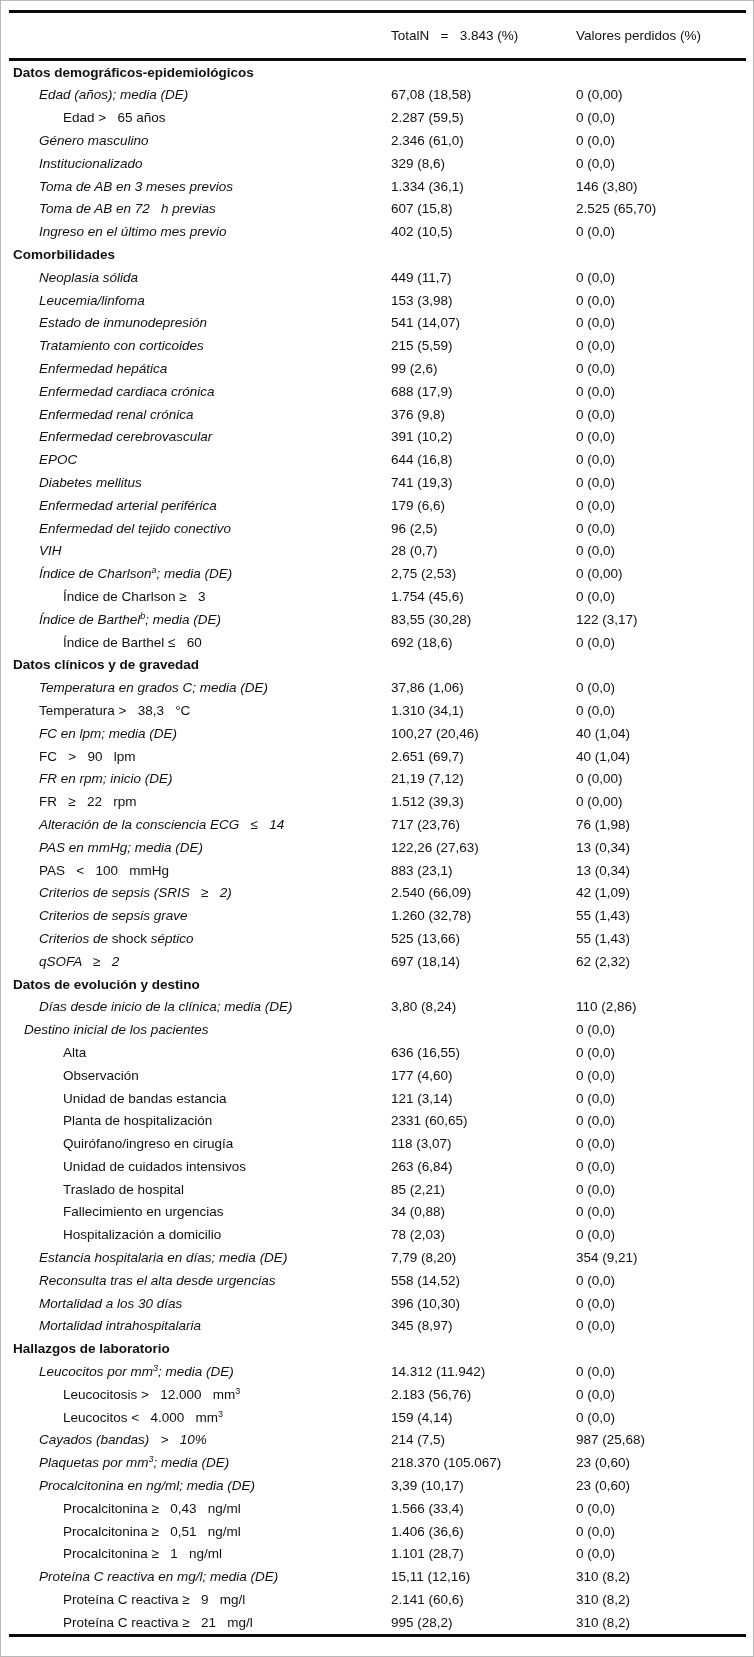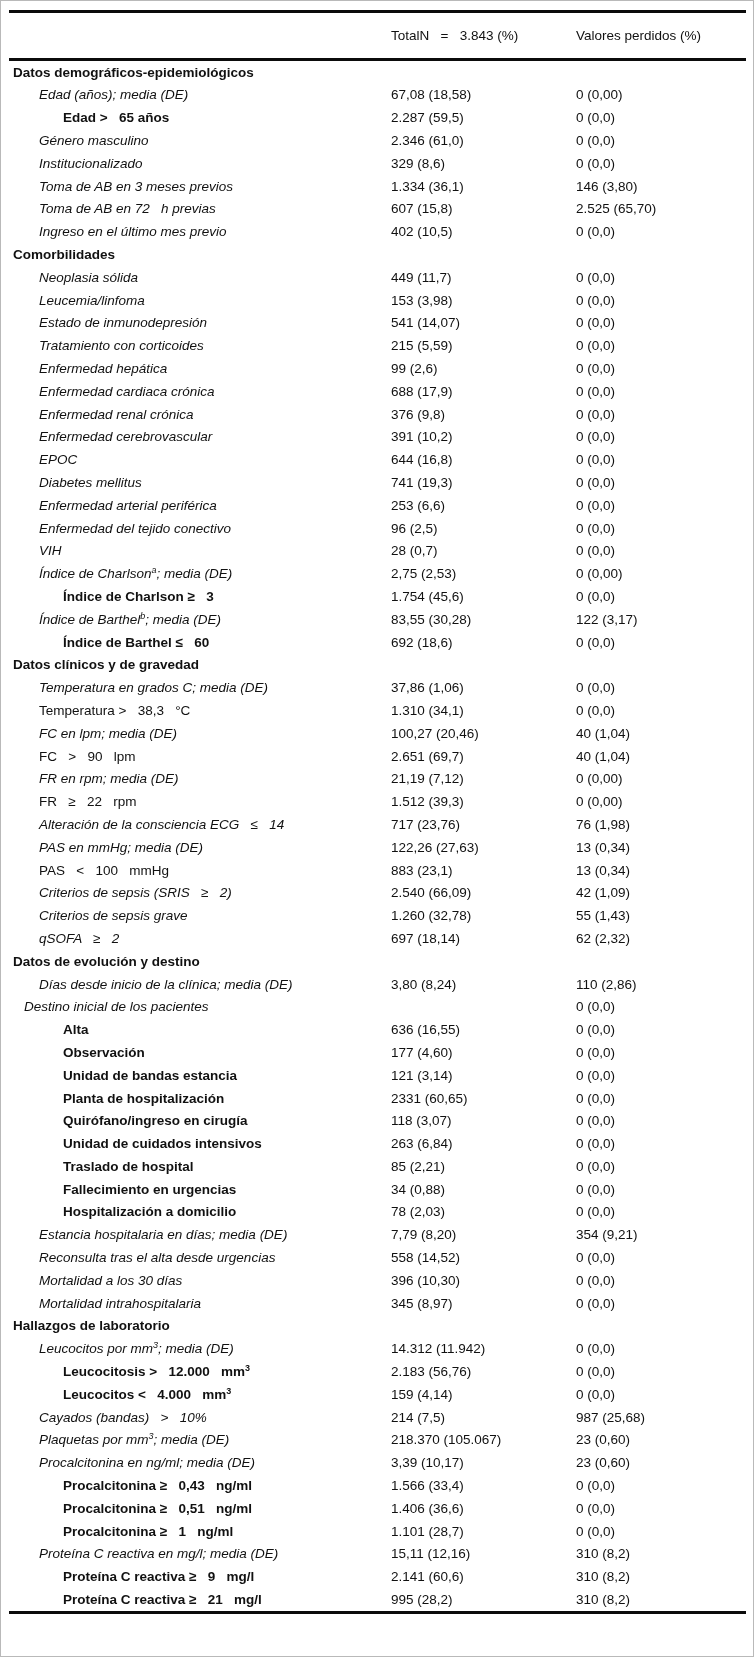--- a/index.html
+++ b/index.html
@@ -38,21 +38,21 @@
     font-size:13.5px;
     line-height:1;
     white-space:pre;
     padding:0;
     overflow:hidden;
   }
   td.lbl{padding-left:30px;}
   tr.lvl-section td.lbl{padding-left:4px;font-weight:bold;margin-left:14px;}
   tr.lvl-group td.lbl{padding-left:15px;}
   tr.lvl-var td.lbl{padding-left:30px;}
-  tr.lvl-sub td.lbl{padding-left:54px;font-weight:bold;}
+  tr.lvl-sub td.lbl{padding-left:54px;}
   tr.it td.lbl{font-style:italic;}
   td.lbl .rm{font-style:normal;}
   td.lbl sup{font-size:9px;line-height:0;}
 </style>
 </head>
 <body>
 
 <div class="page">
   <div class="tablewrap">
     <table class="stat">
@@ -159,21 +159,21 @@
             <td>644 (16,8)</td>
             <td>0 (0,0)</td>
           </tr>
           <tr class="lvl-var it">
             <td class="lbl">Diabetes mellitus</td>
             <td>741 (19,3)</td>
             <td>0 (0,0)</td>
           </tr>
           <tr class="lvl-var it">
             <td class="lbl">Enfermedad arterial periférica</td>
-            <td>253 (6,6)</td>
+            <td>179 (6,6)</td>
             <td>0 (0,0)</td>
           </tr>
           <tr class="lvl-var it">
             <td class="lbl">Enfermedad del tejido conectivo</td>
             <td>96 (2,5)</td>
             <td>0 (0,0)</td>
           </tr>
           <tr class="lvl-var it">
             <td class="lbl">VIH</td>
             <td>28 (0,7)</td>
@@ -218,21 +218,21 @@
             <td class="lbl">FC en lpm; media (DE)</td>
             <td>100,27 (20,46)</td>
             <td>40 (1,04)</td>
           </tr>
           <tr class="lvl-var">
             <td class="lbl">FC   &gt;   90   lpm</td>
             <td>2.651 (69,7)</td>
             <td>40 (1,04)</td>
           </tr>
           <tr class="lvl-var it">
-            <td class="lbl">FR en rpm; media (DE)</td>
+            <td class="lbl">FR en rpm; inicio (DE)</td>
             <td>21,19 (7,12)</td>
             <td>0 (0,00)</td>
           </tr>
           <tr class="lvl-var">
             <td class="lbl">FR   ≥   22   rpm</td>
             <td>1.512 (39,3)</td>
             <td>0 (0,00)</td>
           </tr>
           <tr class="lvl-var it">
             <td class="lbl">Alteración de la consciencia ECG   ≤   14</td>
@@ -250,20 +250,25 @@
             <td>13 (0,34)</td>
           </tr>
           <tr class="lvl-var it">
             <td class="lbl">Criterios de sepsis (SRIS   ≥   2)</td>
             <td>2.540 (66,09)</td>
             <td>42 (1,09)</td>
           </tr>
           <tr class="lvl-var it">
             <td class="lbl">Criterios de sepsis grave</td>
             <td>1.260 (32,78)</td>
+            <td>55 (1,43)</td>
+          </tr>
+          <tr class="lvl-var it">
+            <td class="lbl">Criterios de <span class="rm">shock</span> séptico</td>
+            <td>525 (13,66)</td>
             <td>55 (1,43)</td>
           </tr>
           <tr class="lvl-var it">
             <td class="lbl">qSOFA   ≥   2</td>
             <td>697 (18,14)</td>
             <td>62 (2,32)</td>
           </tr>
           <tr class="lvl-section">
             <td class="lbl">Datos de evolución y destino</td>
             <td></td>

